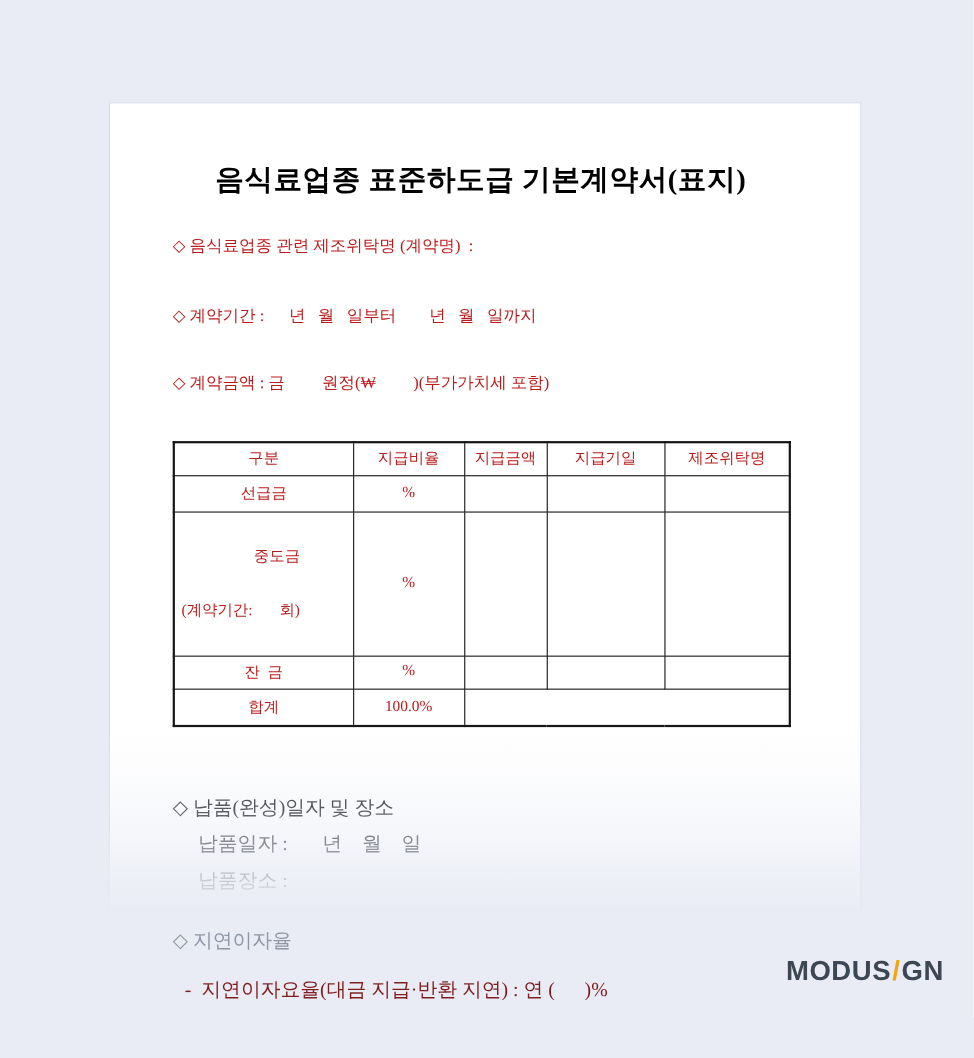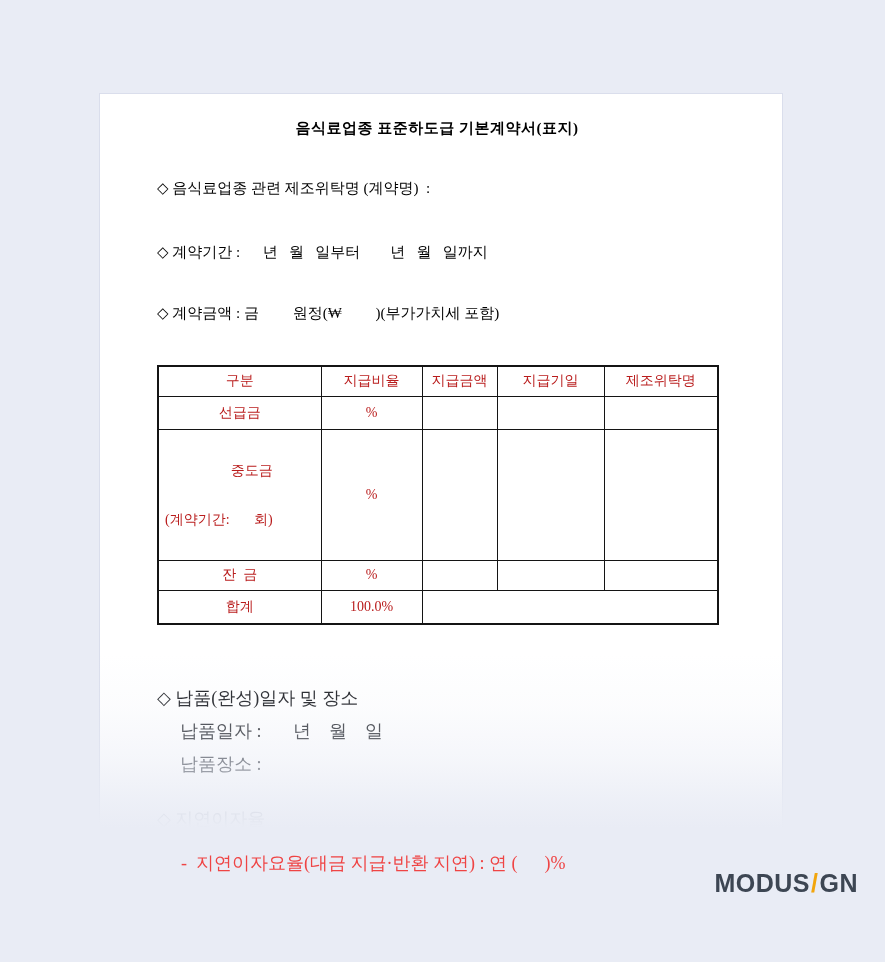--- a/index.html
+++ b/index.html
@@ -12,30 +12,30 @@
   }
   .page{
     position:absolute;left:100px;top:94px;
     width:682px;height:733px;
     background:#ffffff;
     box-sizing:border-box;
     padding:0 65px 0 57px;
     box-shadow:0 0 0 1px rgba(199,206,226,0.45);
   }
   .doc-title{
-    margin-top:20px;
-    font-size:15px;line-height:28px;
+    margin-top:56px;
+    font-size:26px;line-height:28px;
     font-weight:bold;color:#000;
     text-align:center;
     white-space:pre;
     letter-spacing:0.5px;
   }
   .line{
     font-size:15px;line-height:18px;
-    color:#000000;white-space:pre;
+    color:#b91c1c;white-space:pre;
   }
   .l1{margin-top:37px;}
   .l2{margin-top:46px;}
   .l3{margin-top:43px;}
   table.pay{
     margin-top:43px;
     border-collapse:collapse;
     table-layout:fixed;
     width:560px;
     border:2px solid #141414;
@@ -61,21 +61,21 @@
   tr.r2{height:30px;}
   tr.rt{height:34px;}
   td.ratio{text-align:right;padding-right:5px;}
   .cat-sub{display:block;font-size:14px;line-height:17px;text-align:left;padding-left:6px;}
   .cat-main{display:block;line-height:17px;padding-left:24px;}
   .sec{font-size:18px;line-height:18px;color:#16181d;white-space:pre;}
   .dv-head{margin-top:64px;}
   .dv-date{margin-top:15px;margin-left:23px;color:#23262c;}
   .dv-place{margin-top:15px;margin-left:23px;color:#383d46;}
   .di-head{margin-top:37px;color:#8f96a4;}
-  .di-detail{margin-top:26px;margin-left:24px;color:#ef4444;}
+  .di-detail{margin-top:26px;margin-left:11px;color:#7f1d1d;}
   .fade-overlay{
     position:absolute;left:-1px;right:-1px;top:560px;bottom:-1px;
     background:linear-gradient(to bottom,
       rgba(233,236,245,0) 0%,
       rgba(233,236,245,0.15) 30%,
       rgba(233,236,245,0.45) 60%,
       rgba(233,236,245,0.82) 85%,
       rgba(233,236,245,1) 100%);
     pointer-events:none;
   }

